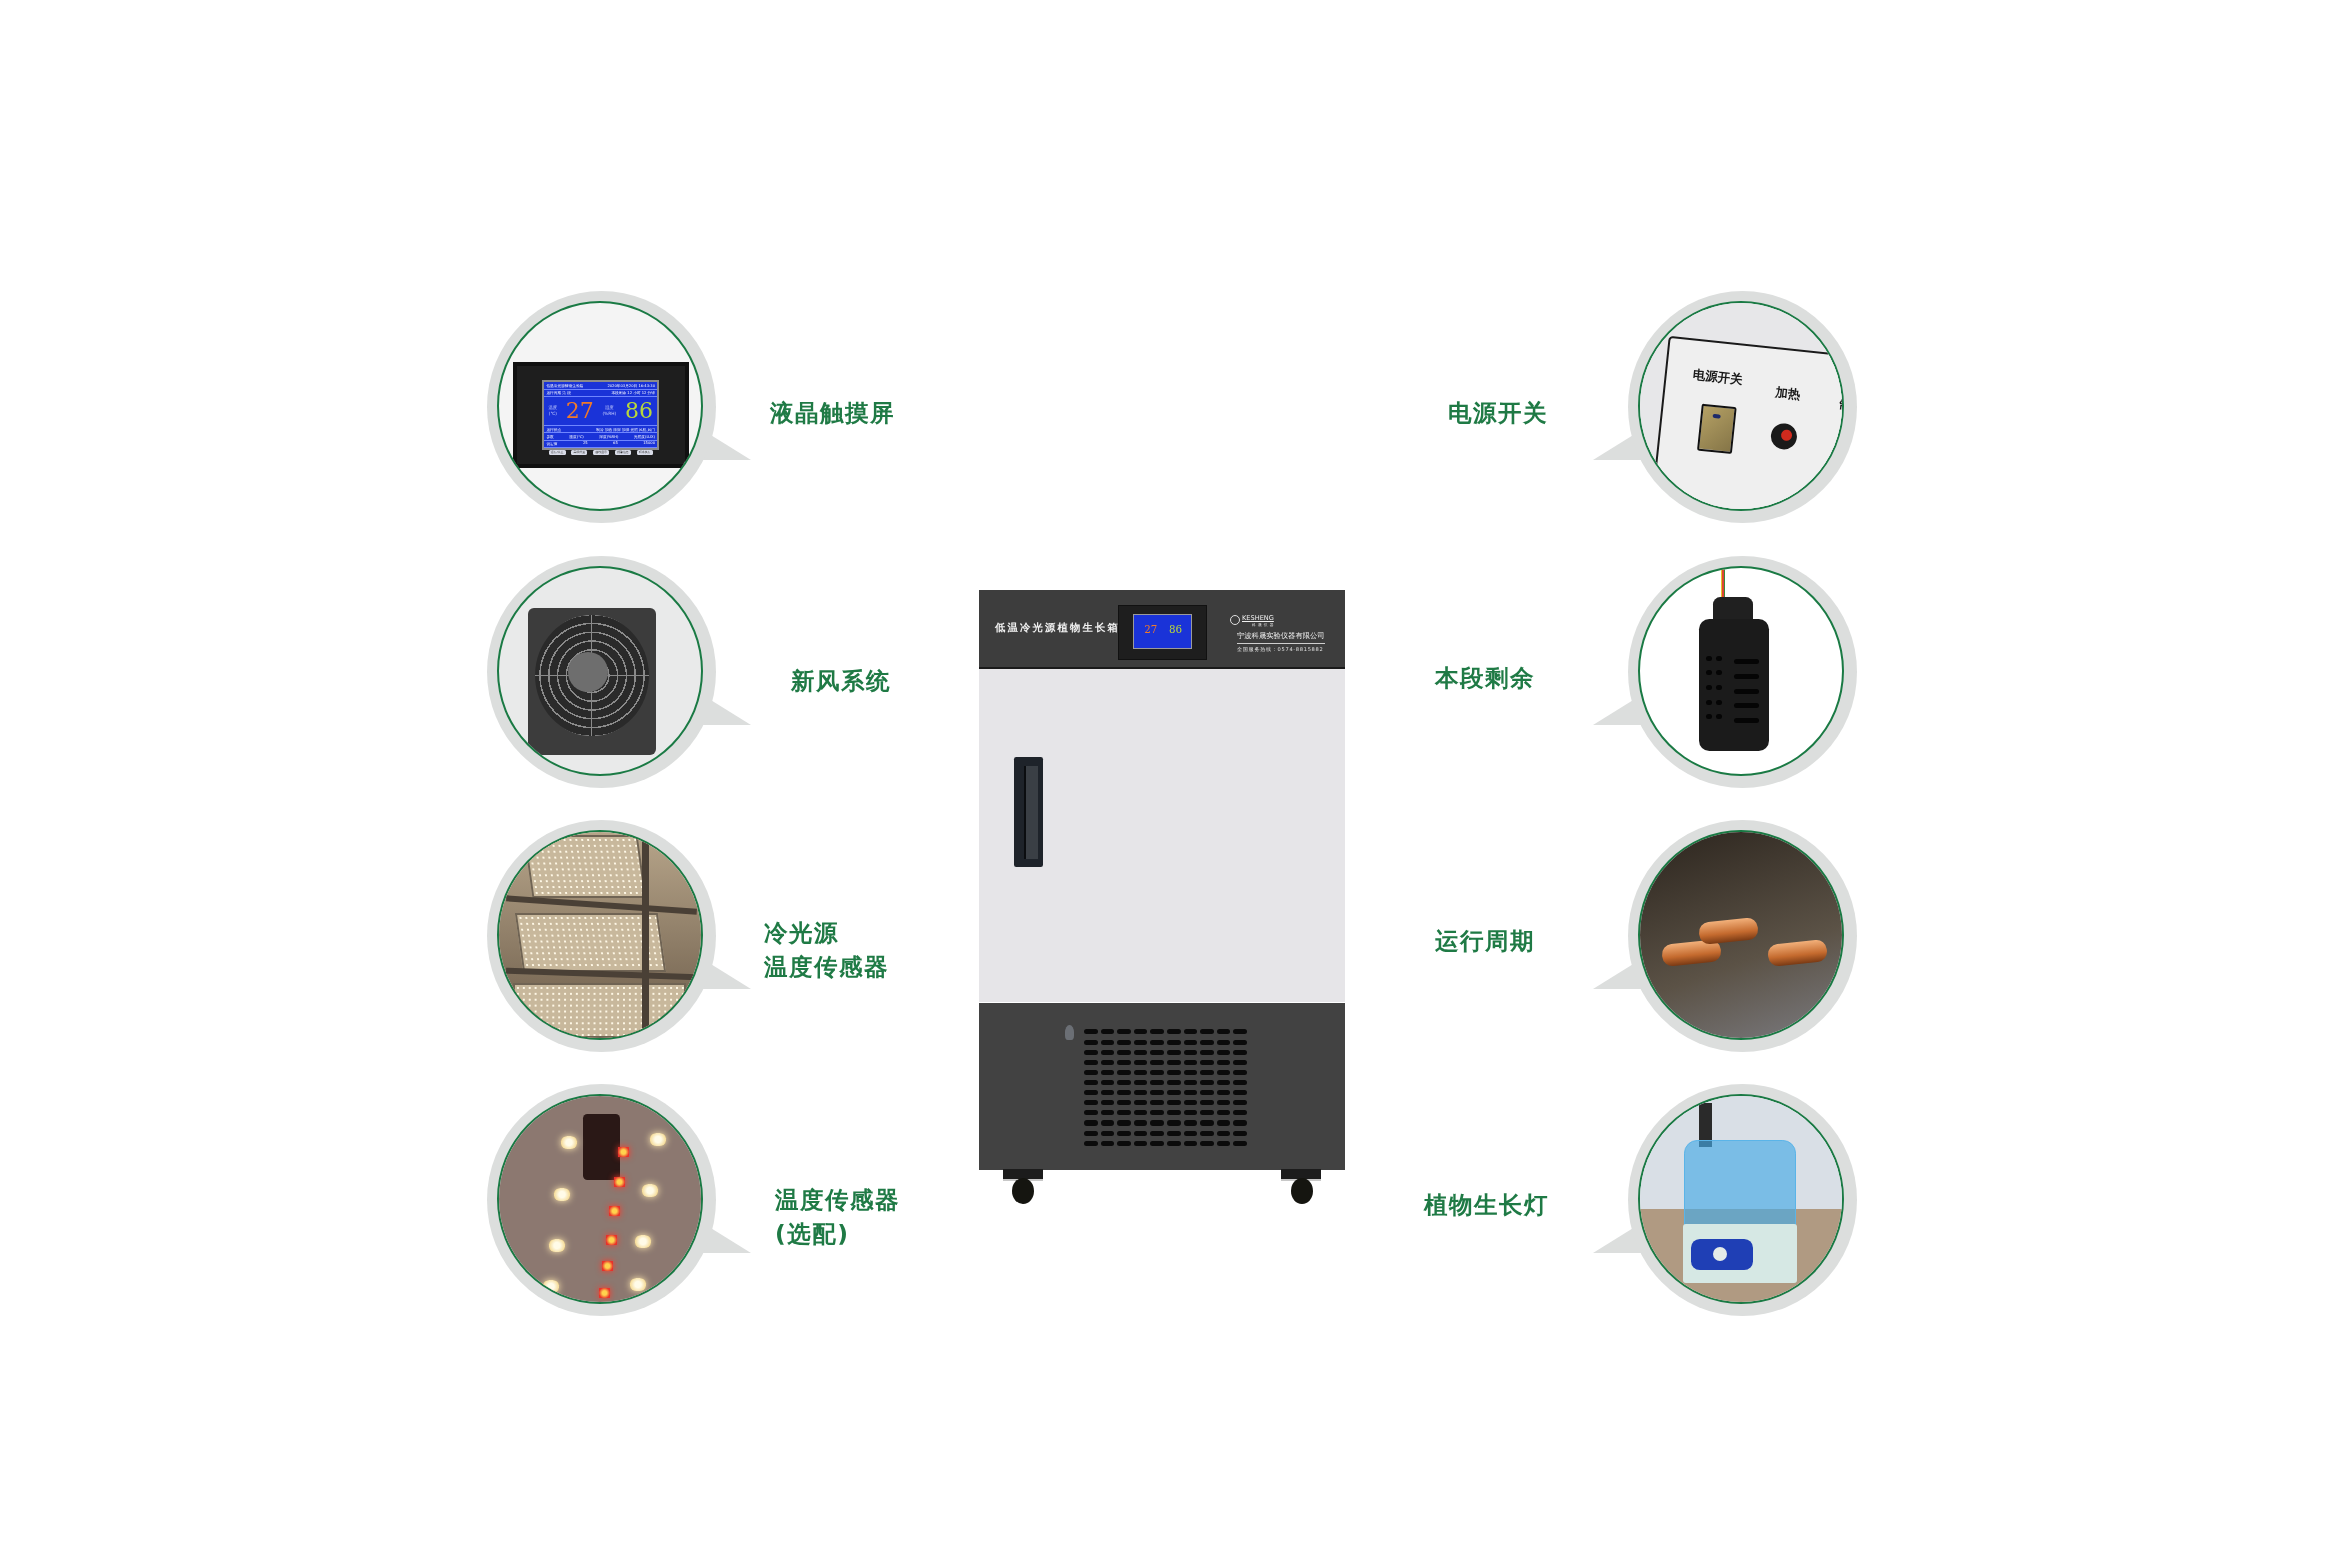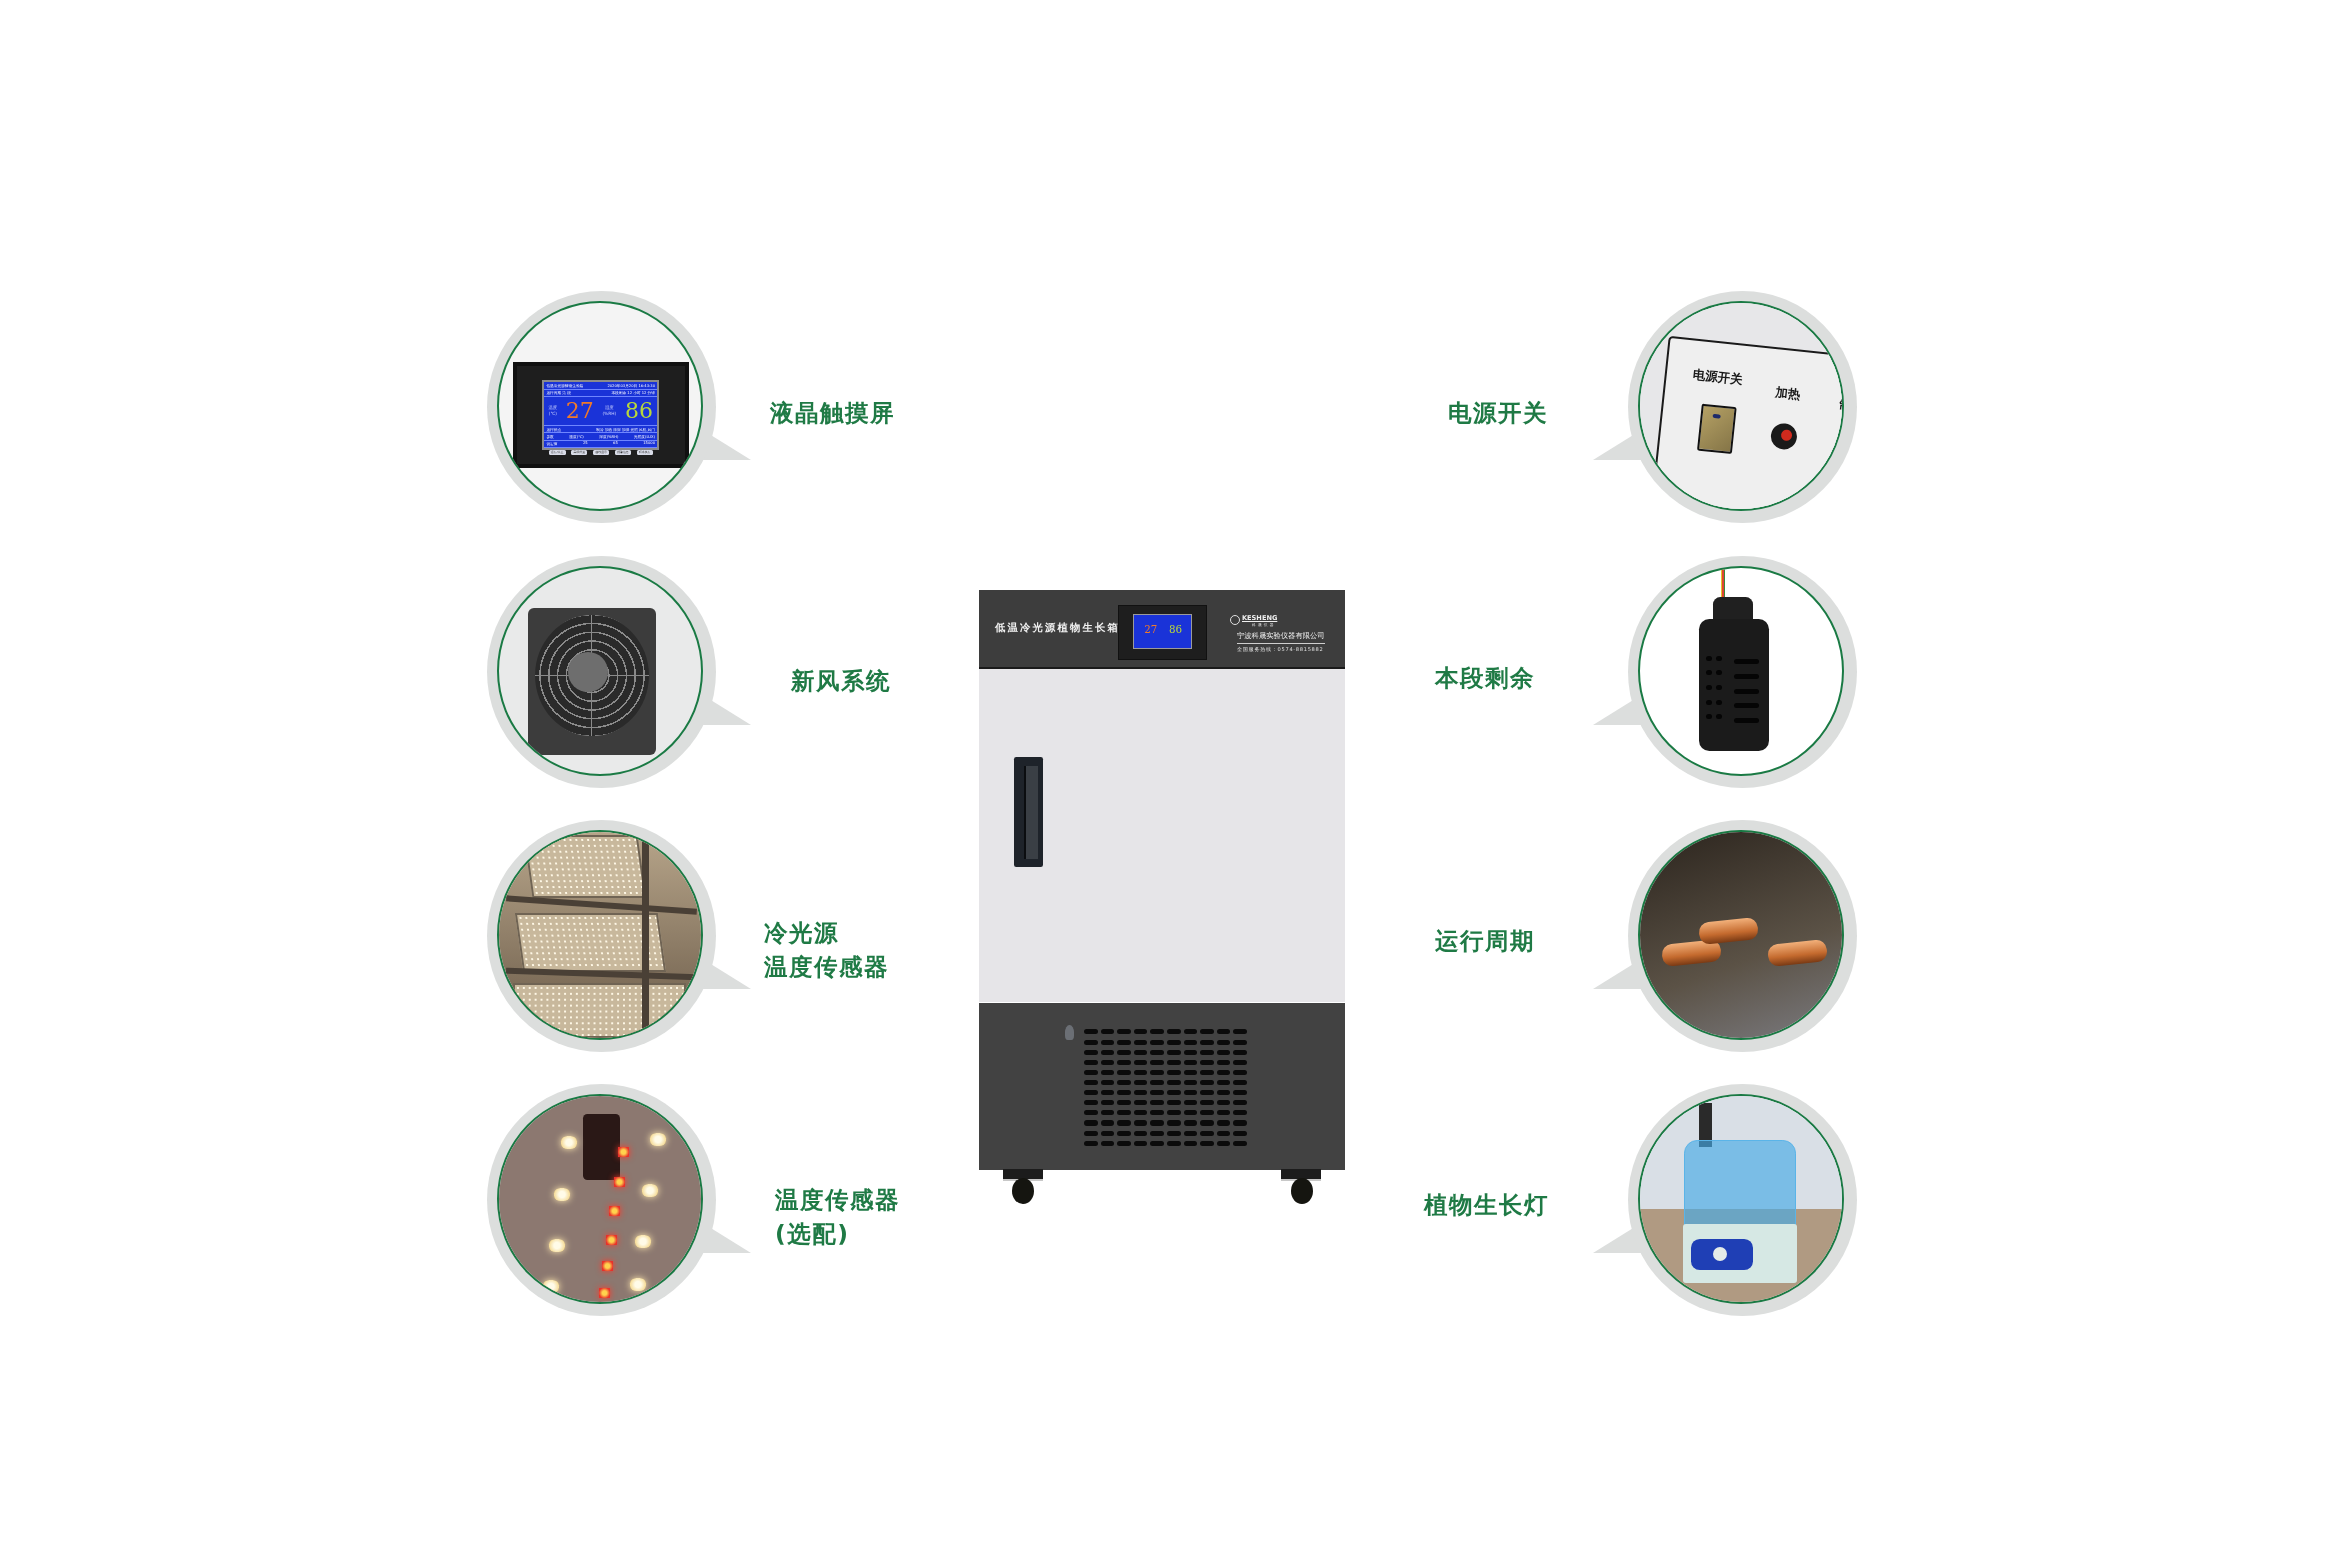--- a/index.html
+++ b/index.html
@@ -69,21 +69,21 @@
   .hm-knob { position:absolute; left:73px; top:151px; width:14.7px; height:14.7px; border-radius:50%; background:#e5ece8; }
   .hm-pipe { position:absolute; left:59px; top:7.3px; width:13.2px; height:44px; background:#2a2a2a; }
 
   
   .cabinet { position:absolute; left:979px; top:590px; width:366px; height:580px; }
   .cab-top { position:absolute; left:0; top:0; width:366px; height:79px; background:#3d3d3d; border-bottom:2.9px solid #1a1a1a; box-sizing:border-box; }
   .cab-title { position:absolute; left:16px; top:31px; color:#f2f2f2; font-family:"DejaVu Serif", serif; font-size:10.3px; font-weight:bold; letter-spacing:2.2px; }
   .cab-screen { position:absolute; left:139px; top:14.7px; width:87px; height:53px; background:#1e1e1e; border:0.7px solid #111; }
   .cab-lcd { position:absolute; left:14px; top:8px; width:59px; height:35px; background:#1a33d8; border:1.5px solid #9b9b9b; box-sizing:border-box; overflow:hidden; }
   .cab-lcd .n { position:absolute; top:8px; font-family:"DejaVu Serif", serif; font-size:10.3px; }
-  .cab-brand { position:absolute; left:263px; top:23.5px; color:#f0f0f0; font-size:6.6px; font-weight:bold; text-decoration:underline; }
+  .cab-brand { position:absolute; left:263px; top:23.5px; color:#f0f0f0; font-size:6.6px; font-weight:normal; text-decoration:underline; }
   .cab-brand-sub { position:absolute; left:273px; top:32px; color:#e0e0e0; font-size:3.7px; letter-spacing:2.2px; }
   .cab-logo { position:absolute; left:251px; top:25px; width:10.3px; height:10.3px; border-radius:50%; border:1.5px solid #e0e0e0; box-sizing:border-box; }
   .cab-company { position:absolute; left:258px; top:41px; color:#f0f0f0; font-size:7.3px; font-family:"DejaVu Serif", serif; border-bottom:0.7px solid #cfcfcf; padding-bottom:2.2px; }
   .cab-hotline { position:absolute; left:258px; top:56px; color:#e0e0e0; font-size:5.1px; letter-spacing:0.7px; }
   .cab-door { position:absolute; left:0; top:79px; width:366px; height:333px; background:#e6e5e8; }
   .cab-handle { position:absolute; left:35px; top:88px; width:29px; height:110px; background:#1e232a; border-radius:2.2px; }
   .cab-handle i { position:absolute; left:10.3px; top:8.8px; width:11.7px; height:93px; background:#3a3f45; border-left:2.2px solid #0b0d10; }
   .cab-base { position:absolute; left:0; top:413px; width:366px; height:167px; background:#424242; }
   .vent { position:absolute; left:105px; top:26.4px; width:163px; height:117px; display:grid; grid-template-columns:repeat(10, 1fr); column-gap:2.9px; row-gap:4.4px; }
   .vent span { background:#0b0b0b; border-radius:2.9px; height:5.1px; }

